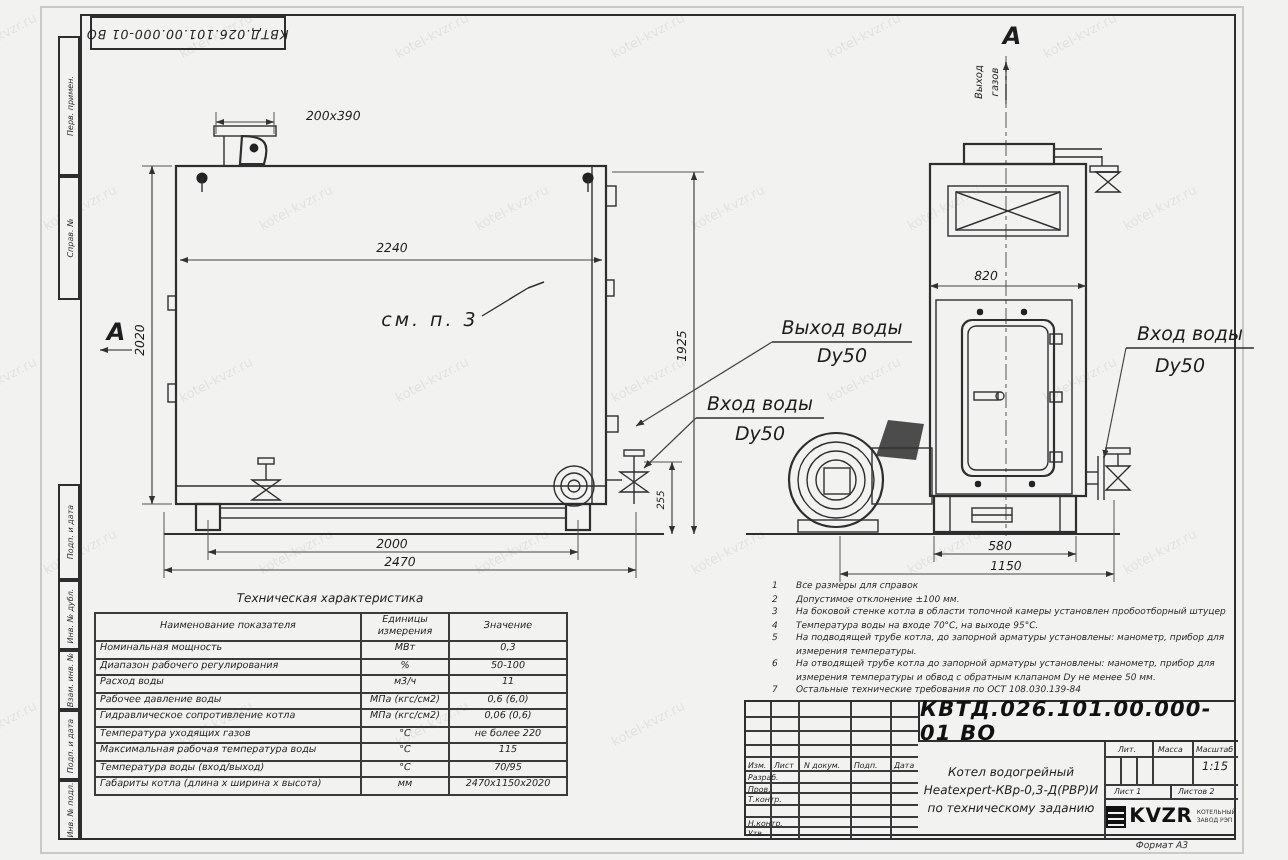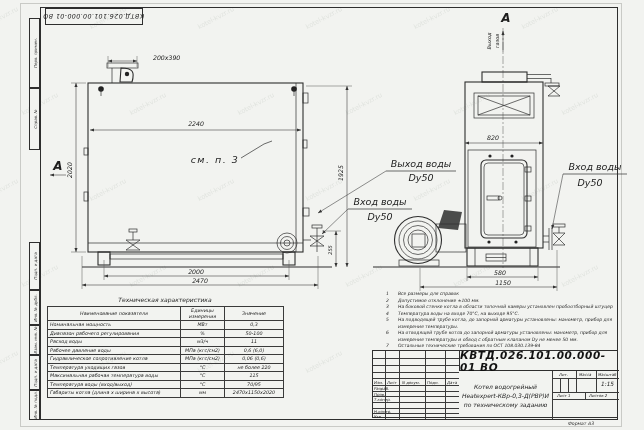--- a/index.html
+++ b/index.html
@@ -457,16 +457,24 @@
     <div class="vl" style="left:187px;top:27px;height:14px"></div>
     <div class="vl" style="left:195px;top:27px;height:14px"></div>
     <div class="vl" style="left:212px;top:41px;height:7px"></div>
     <div class="tbt" style="left:186px;top:21px">Лит.</div>
     <div class="tbt" style="left:206px;top:21px">Масса</div>
     <div class="tbt" style="left:225px;top:21px">Масштаб</div>
     <div class="tbt" style="left:228px;top:30px;font-size:5.8px">1:15</div>
     <div class="tbt" style="left:184px;top:42px">Лист  1</div>
     <div class="tbt" style="left:216px;top:42px">Листов  2</div>
 
+    <div class="logo">
+      <div class="logo-ic"></div>
+      <div class="logo-kv">KVZR</div>
+      <div class="logo-cap">
+        <div>КОТЕЛЬНЫЙ</div>
+        <div>ЗАВОД РЭП</div>
+      </div>
+    </div>
   </div>
 
   <div class="fmt">Формат А3</div>
 </div>
 
 </body></html>

